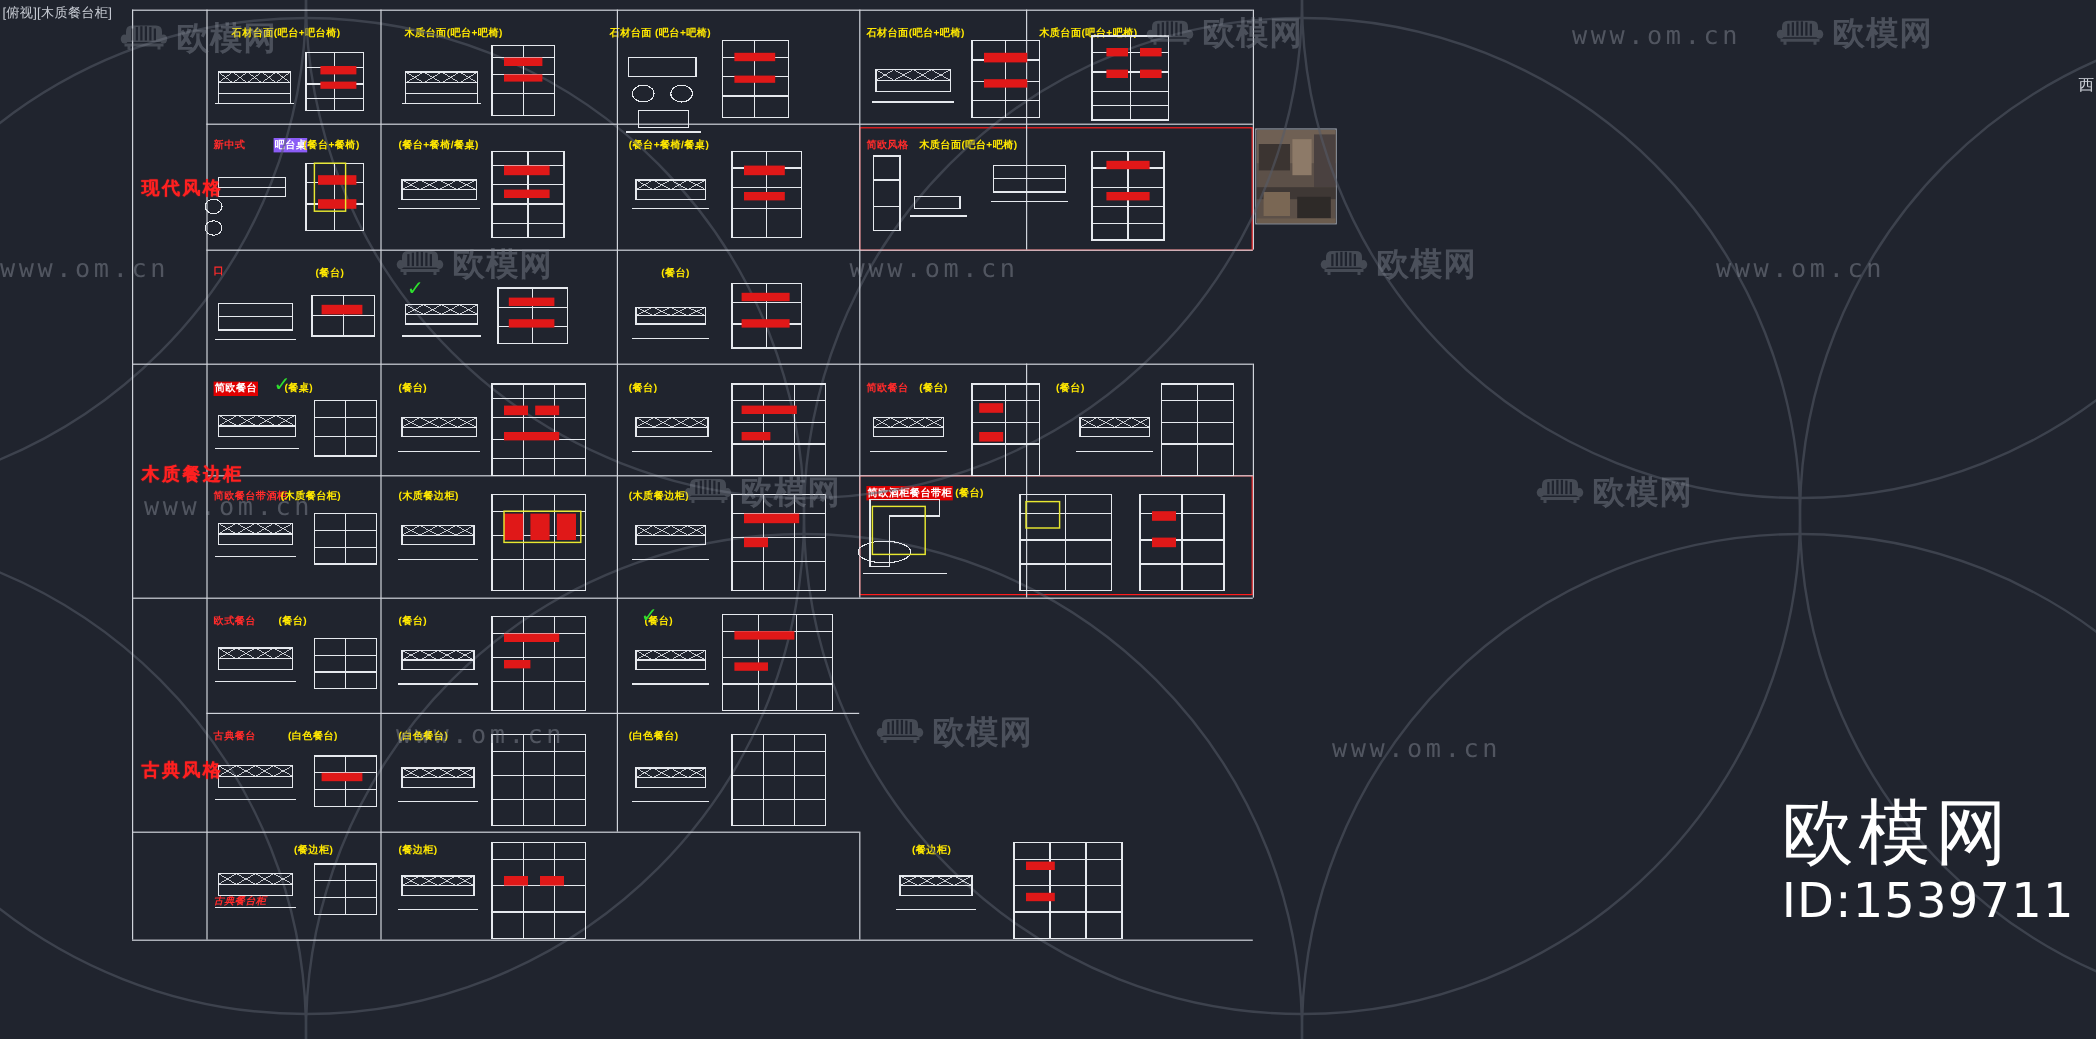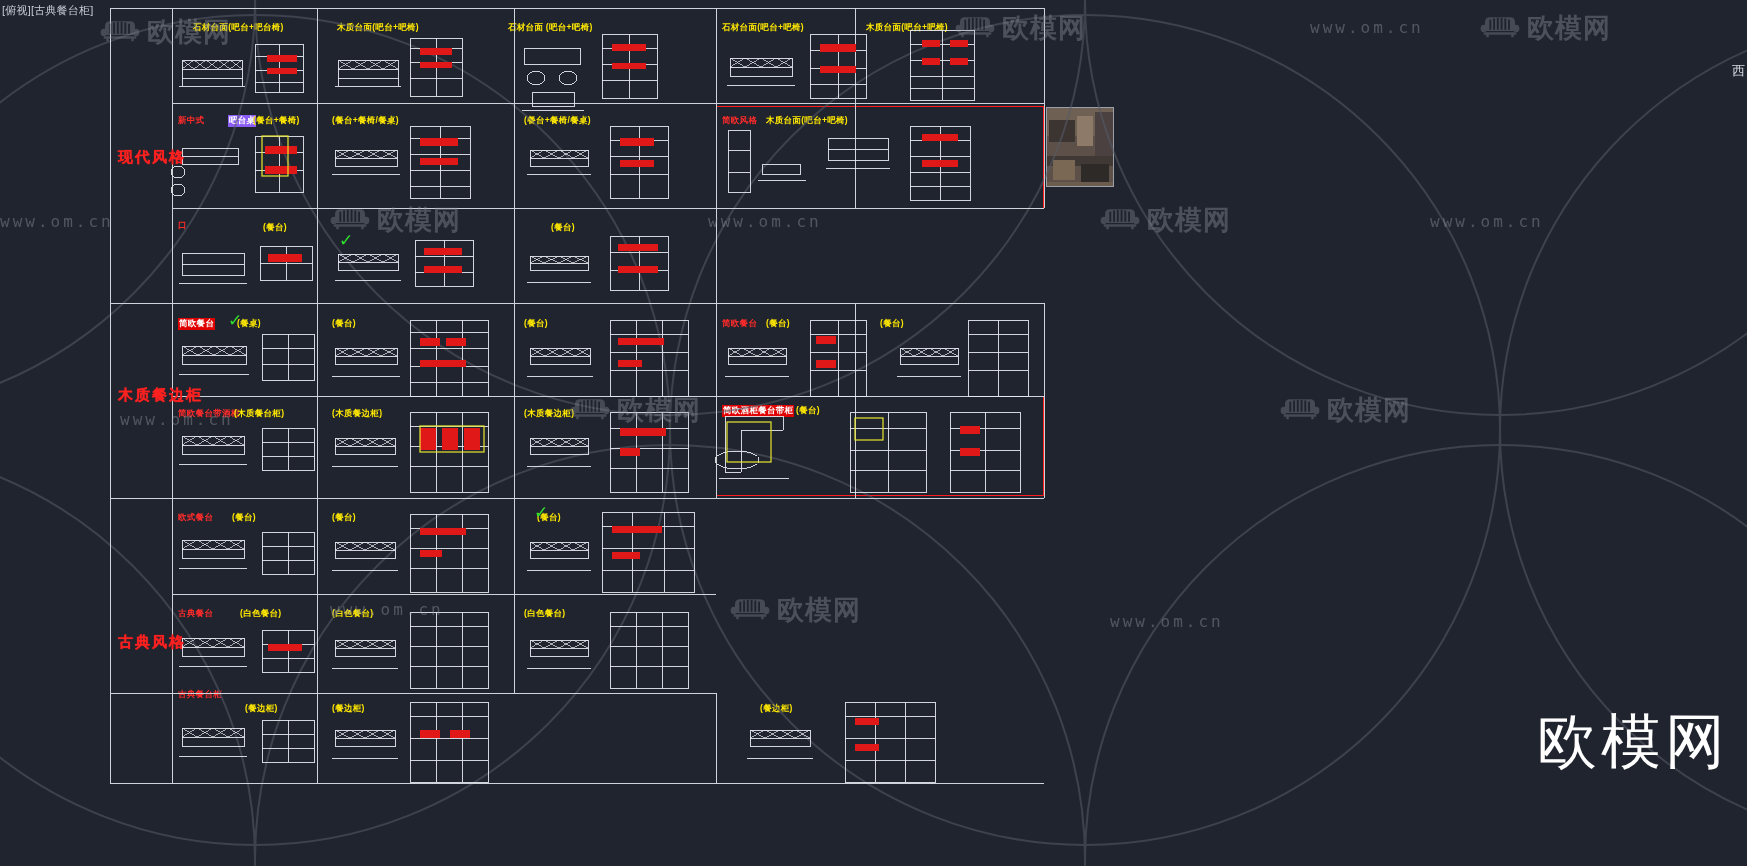--- a/index.html
+++ b/index.html
@@ -24,21 +24,21 @@
 
   
   .wm-layer{position:absolute;inset:0;pointer-events:none;z-index:30;}
   .wm{
     position:absolute;display:flex;align-items:center;gap:7px;
     color:#8d939e;opacity:.40;white-space:nowrap;user-select:none;
   }
   .wm .wm-txt{font-size:27px;font-weight:700;letter-spacing:1px;}
   .wm-url{
     position:absolute;color:#9aa0ab;opacity:.40;white-space:nowrap;
-    font-size:16px;letter-spacing:3px;font-family:"DejaVu Sans Mono","Liberation Mono",monospace;
+    font-size:21px;letter-spacing:3px;font-family:"DejaVu Sans Mono","Liberation Mono",monospace;
   }
   .sofa{width:40px;height:26px;flex:0 0 auto;opacity:.85;}
 
   
   #sheet{position:absolute;z-index:10;}
   .vline,.hline{position:absolute;background:#cfd3da;}
   .vline{width:1px;}
   .hline{height:1px;}
 
   
@@ -75,21 +75,21 @@
     font-size:40px;letter-spacing:1px;color:#ffffff;margin-top:2px;
     font-family:"DejaVu Sans","Liberation Sans",sans-serif;
   }
   .edge-txt{position:absolute;color:#cfd3da;font-size:13px;z-index:20;}
 </style>
 </head>
 <body>
 
 <div id="canvas">
 
-  <div class="vp-label">[俯视][古典餐台柜]</div>
+  <div class="vp-label">[俯视][木质餐台柜]</div>
 
   <svg class="arcs" width="1747" height="866" viewBox="0 0 1747 866" aria-hidden="true">
     <g fill="none" stroke="#555b68" stroke-width="2">
       <circle cx="255" cy="430" r="415"></circle>
       <circle cx="1085" cy="430" r="415"></circle>
       <circle cx="1915" cy="430" r="415"></circle>
       <circle cx="670" cy="0" r="415"></circle>
       <circle cx="1500" cy="0" r="415"></circle>
       <circle cx="670" cy="860" r="415"></circle>
       <circle cx="1500" cy="860" r="415"></circle>
@@ -851,21 +851,21 @@
       <div class="cap redbg" style="left: 722px; top: 405px; font-family: Liberation Serif, serif;">简欧酒柜餐台带柜</div>
       <div class="cap yellow" style="left: 796px; top: 405px;">(餐台)</div>
       <div class="cap red" style="left: 178px; top: 512px;">欧式餐台</div>
       <div class="cap yellow" style="left: 232px; top: 512px;">(餐台)</div>
       <div class="cap yellow" style="left: 332px; top: 512px;">(餐台)</div>
       <div class="cap yellow" style="left: 537px; top: 512px;">(餐台)</div>
       <div class="cap red" style="left: 178px; top: 608px;">古典餐台</div>
       <div class="cap yellow" style="left: 240px; top: 608px;">(白色餐台)</div>
       <div class="cap yellow" style="left: 332px; top: 608px;">(白色餐台)</div>
       <div class="cap yellow" style="left: 524px; top: 608px;">(白色餐台)</div>
-      <div class="cap red" style="left: 178px; top: 689px;">古典餐台柜</div>
+      <div class="cap red" style="left: 178px; top: 745px; font-style: italic;">古典餐台柜</div>
       <div class="cap yellow" style="left: 245px; top: 703px;">(餐边柜)</div>
       <div class="cap yellow" style="left: 332px; top: 703px;">(餐边柜)</div>
       <div class="cap yellow" style="left: 760px; top: 703px;">(餐边柜)</div>
     </div>
 
   <div id="checks">
       <div class="check" style="left: 339px; top: 232px;">✓</div>
       <div class="check" style="left: 228px; top: 312px;">✓</div>
       <div class="check" style="left: 534px; top: 504px;">✓</div>
     </div>
@@ -1032,15 +1032,16 @@
       <div class="wm-url" style="left: 0px; top: 212px;">www.om.cn</div>
       <div class="wm-url" style="left: 708px; top: 212px;">www.om.cn</div>
       <div class="wm-url" style="left: 1430px; top: 212px;">www.om.cn</div>
       <div class="wm-url" style="left: 120px; top: 410px;">www.om.cn</div>
       <div class="wm-url" style="left: 1110px; top: 612px;">www.om.cn</div>
       <div class="wm-url" style="left: 330px; top: 600px;">www.om.cn</div>
     </div>
 
   <div class="logo-block" style="right:18px;bottom:92px;">
     <div class="logo-cn">欧模网</div>
+    <div class="logo-id">ID:1539711</div>
   </div>
 
 </div>
 
 </body></html>

